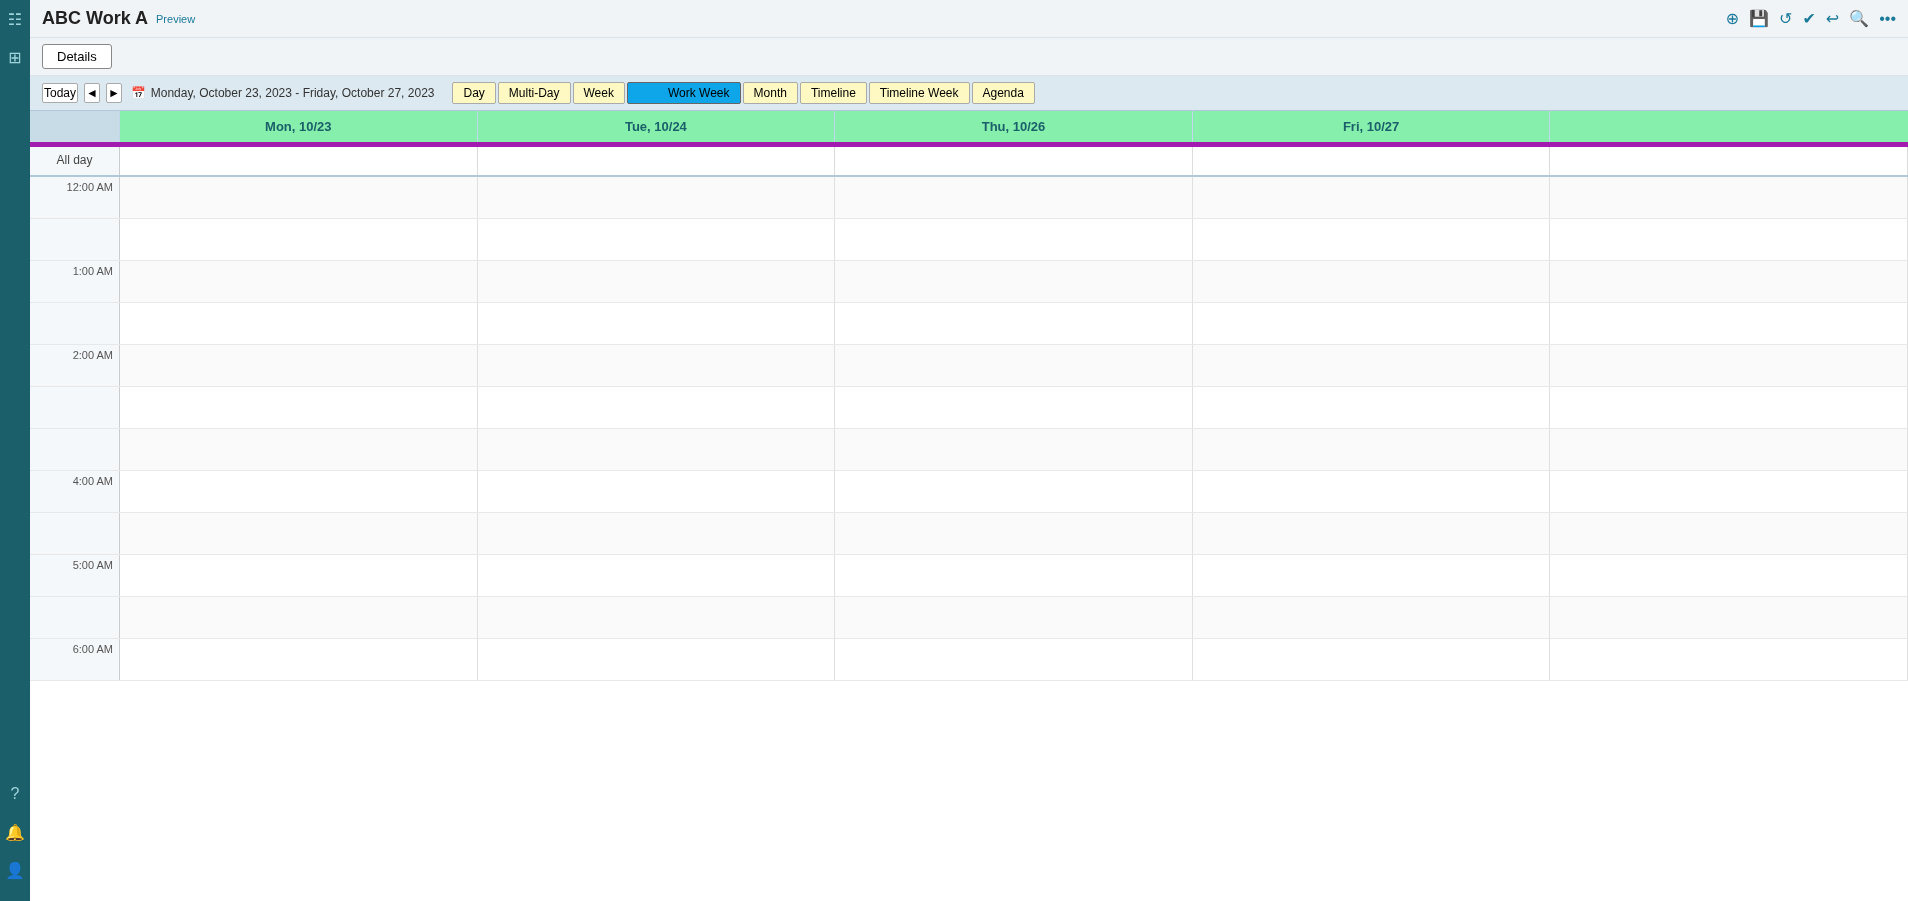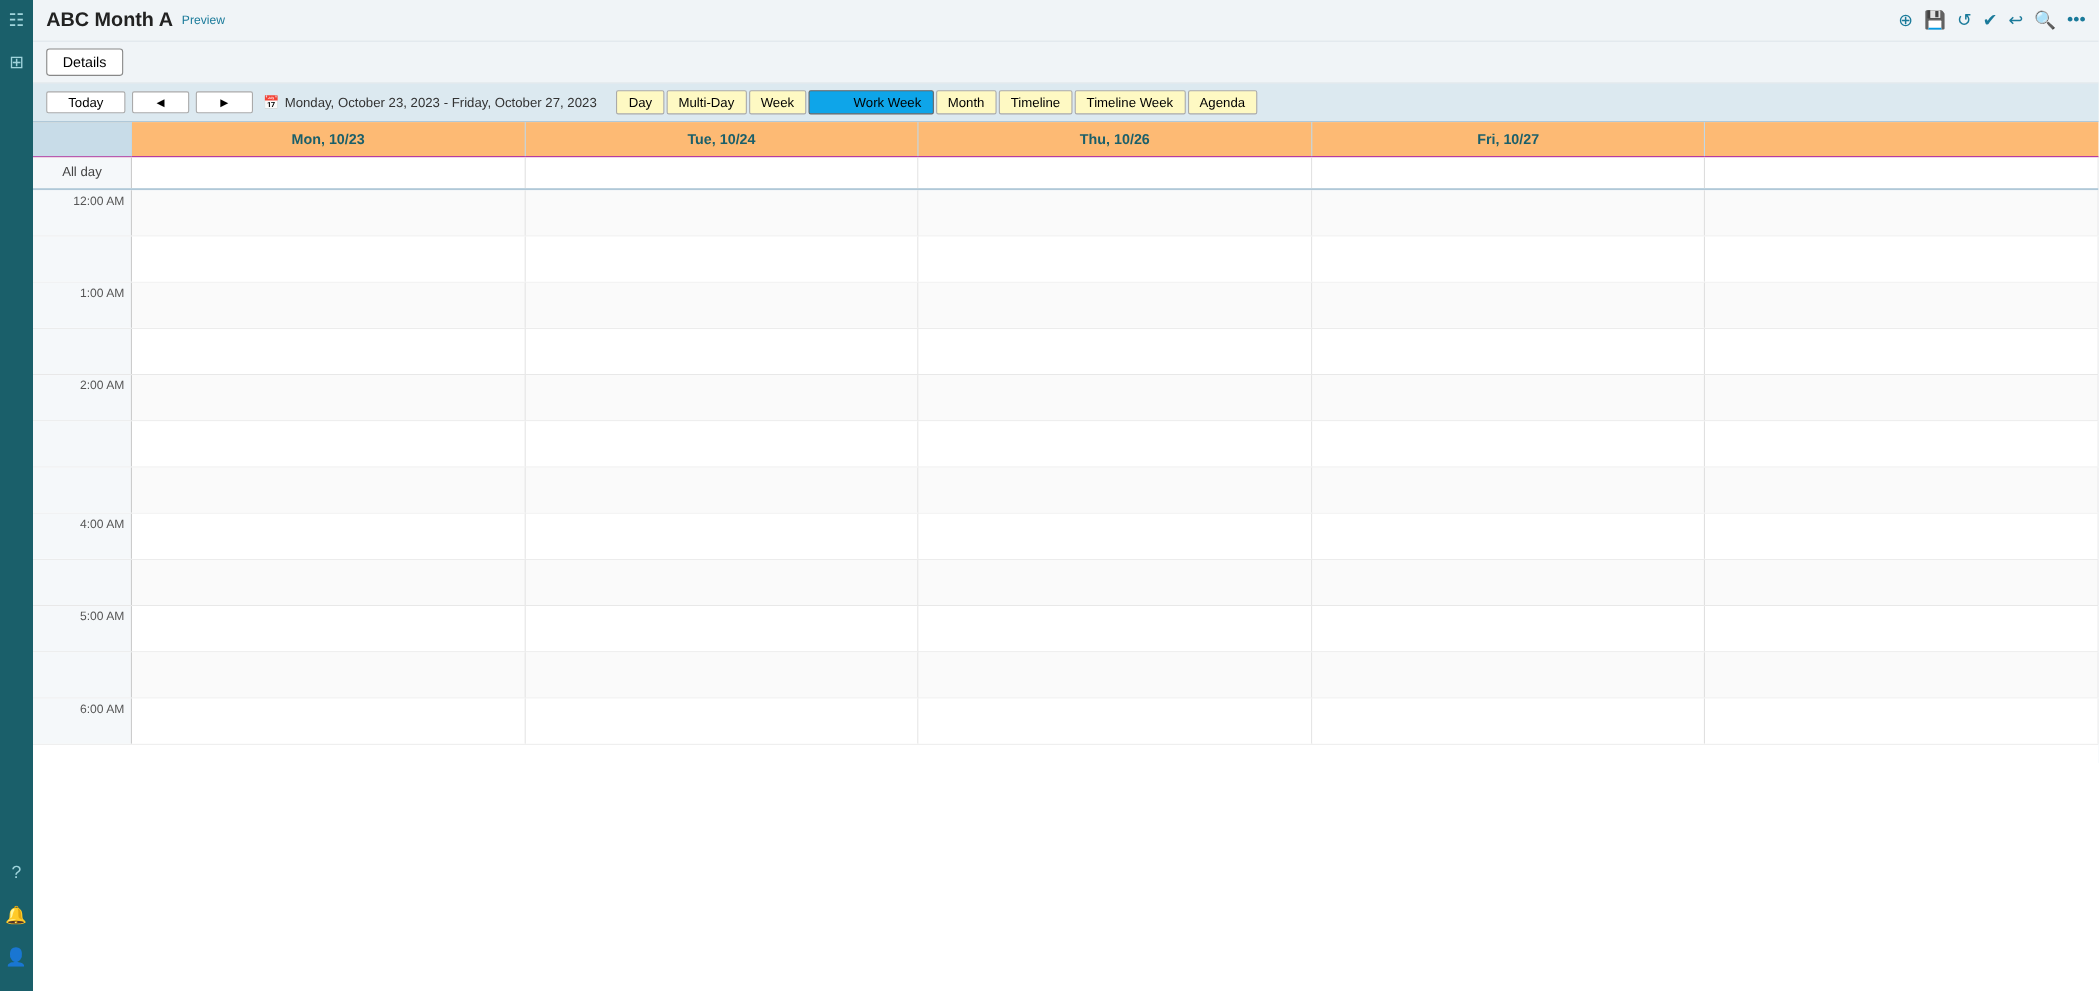--- a/index.html
+++ b/index.html
@@ -100,21 +100,21 @@
       display: flex;
       align-items: center;
       padding: 6px 12px;
       background: #dce9f0;
       border-bottom: 1px solid #b0c8d8;
       gap: 6px;
     }
     .nav-btn {
       border: 1px solid #aaa;
       background: white;
-      padding: 2px 19px;
+      padding: 2px 1px;
       cursor: pointer;
       font-size: 12px;
       border-radius: 2px;
     }
     .date-range {
       display: flex;
       align-items: center;
       gap: 4px;
       font-size: 12px;
       color: #333;
@@ -147,22 +147,22 @@
       display: flex;
       flex-direction: column;
       overflow: hidden;
       background: white;
     }
 
     
     .cal-header {
       display: grid;
       grid-template-columns: 90px repeat(5, 1fr);
-      border-bottom: 1px solid #a21caf;
-      background: #fdba74;
+      border-bottom: 5px solid #a21caf;
+      background: #86efac;
       flex-shrink: 0;
     }
     .cal-header-cell {
       padding: 8px 4px;
       text-align: center;
       font-weight: bold;
       font-size: 13px;
       color: #1a5f6a;
       border-right: 1px solid #c0d8e8;
     }
@@ -246,21 +246,21 @@
     <div class="sidebar-icon">?</div>
     <div class="sidebar-icon">🔔</div>
     <div class="sidebar-icon">👤</div>
   </div>
 </div>
 
 <div class="main">
 
   <div class="topbar">
     <div class="topbar-left">
-      <span class="app-title">ABC Month A</span>
+      <span class="app-title">ABC Work A</span>
       <span class="preview-badge">Preview</span>
     </div>
     <div class="topbar-right">
       <span class="topbar-icon">⊕</span>
       <span class="topbar-icon">💾</span>
       <span class="topbar-icon">↺</span>
       <span class="topbar-icon">✔</span>
       <span class="topbar-icon">↩</span>
       <span class="topbar-icon">🔍</span>
       <span class="topbar-icon">•••</span>

